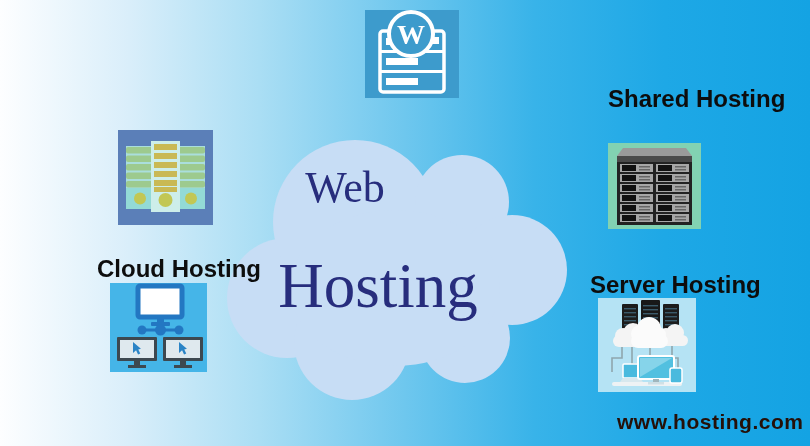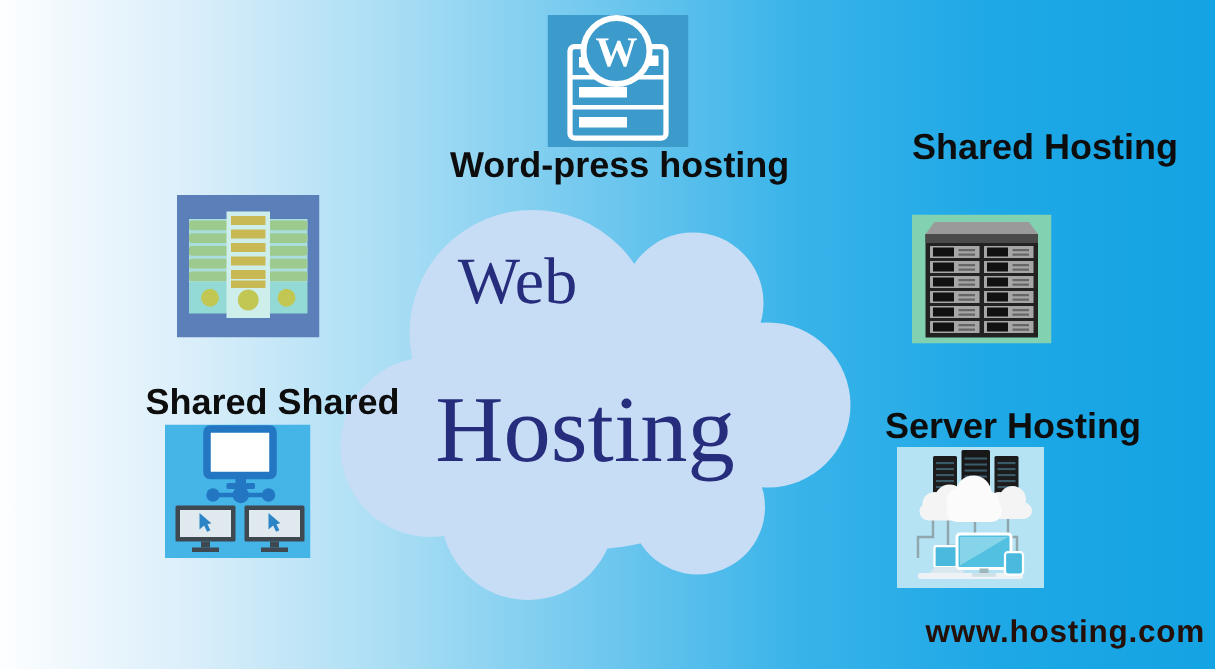--- a/index.html
+++ b/index.html
@@ -33,37 +33,36 @@
       <circle cx="130" cy="84" r="82"></circle>
       <circle cx="237" cy="64" r="47"></circle>
       <circle cx="287" cy="132" r="55"></circle>
       <circle cx="240" cy="200" r="45"></circle>
       <circle cx="127" cy="204" r="58"></circle>
       <ellipse cx="170" cy="150" rx="105" ry="78"></ellipse>
     </g>
   </svg>
 
   <div class="abs title" style="left:230px;top:166px;width:230px;font-size:44px;">Web</div>
-  <div class="abs title" style="left:280px;top:255px;width:220px;font-size:63px;">Hosting</div>
+  <div class="abs title" style="left:268px;top:255px;width:220px;font-size:63px;">Hosting</div>
 
   <svg class="abs" style="left:365px;top:10px;" width="94" height="88" viewBox="0 0 94 88">
     <rect x="0" y="0" width="94" height="88" fill="#3d9bcc"></rect>
     <rect x="15" y="21" width="64" height="61" rx="3" fill="none" stroke="#ffffff" stroke-width="3.5"></rect>
     <line x1="15" y1="41.5" x2="79" y2="41.5" stroke="#ffffff" stroke-width="3"></line>
     <line x1="15" y1="61.5" x2="79" y2="61.5" stroke="#ffffff" stroke-width="3"></line>
     <rect x="21" y="28" width="7" height="7" fill="#ffffff"></rect>
     <rect x="66" y="27" width="8" height="7" fill="#ffffff"></rect>
     <rect x="21" y="48" width="32" height="7" fill="#ffffff"></rect>
     <rect x="21" y="68" width="32" height="7" fill="#ffffff"></rect>
     <g>
       <circle cx="46" cy="24" r="22" fill="#3d9bcc" stroke="#ffffff" stroke-width="4"></circle>
       <text x="46" y="34" text-anchor="middle" font-family="Liberation Serif, serif" font-size="28" font-weight="700" fill="#ffffff">W</text>
     </g>
   </svg>
-  <div class="abs label" style="left:300px;top:97px;">Word-press hosting</div>
 
   <svg class="abs" style="left:118px;top:130px;" width="95" height="95" viewBox="0 0 95 95">
     <rect x="0" y="0" width="95" height="95" fill="#5b7fb8"></rect>
 
     <rect x="8" y="16" width="28" height="42" fill="#aadedc"></rect>
     <g fill="#9dca8e">
       <rect x="8" y="17" width="28" height="6.5" rx="2"></rect>
         <rect x="8" y="25.5" width="28" height="6.5" rx="2"></rect>
       <rect x="8" y="34" width="28" height="6.5" rx="2"></rect>
         <rect x="8" y="42.5" width="28" height="6.5" rx="2"></rect>
@@ -155,21 +154,21 @@
         <rect x="67" y="63" width="11" height="1.5"></rect>
           <rect x="67" y="66" width="11" height="1.5"></rect>
         <rect x="31" y="73" width="11" height="1.5"></rect>
           <rect x="31" y="76" width="11" height="1.5"></rect>
         <rect x="67" y="73" width="11" height="1.5"></rect>
           <rect x="67" y="76" width="11" height="1.5"></rect>
       </g>
     </g>
   </svg>
 
-  <div class="abs label" style="left:97px;top:255px;">Shared Shared</div>
+  <div class="abs label" style="left:97px;top:255px;">Cloud Hosting</div>
   <svg class="abs" style="left:110px;top:283px;" width="97" height="89" viewBox="0 0 97 89">
     <rect x="0" y="0" width="97" height="89" fill="#45b5e8"></rect>
 
     <rect x="28" y="3" width="44" height="31" rx="2" fill="#ffffff" stroke="#2377c2" stroke-width="5"></rect>
     <rect x="47" y="34" width="7" height="5" fill="#2377c2"></rect>
     <rect x="41" y="39" width="19" height="4" rx="1" fill="#2377c2"></rect>
 
     <rect x="49" y="41" width="3" height="6" fill="#2377c2"></rect>
     <rect x="30" y="45.5" width="41" height="3" fill="#2377c2"></rect>
     <circle cx="32" cy="47" r="4.5" fill="#2377c2"></circle>

